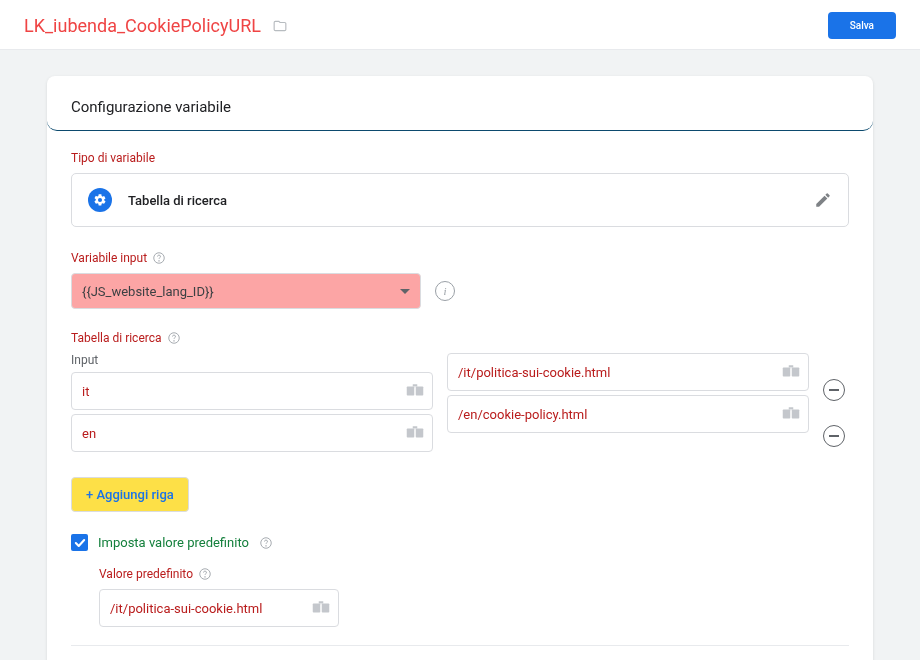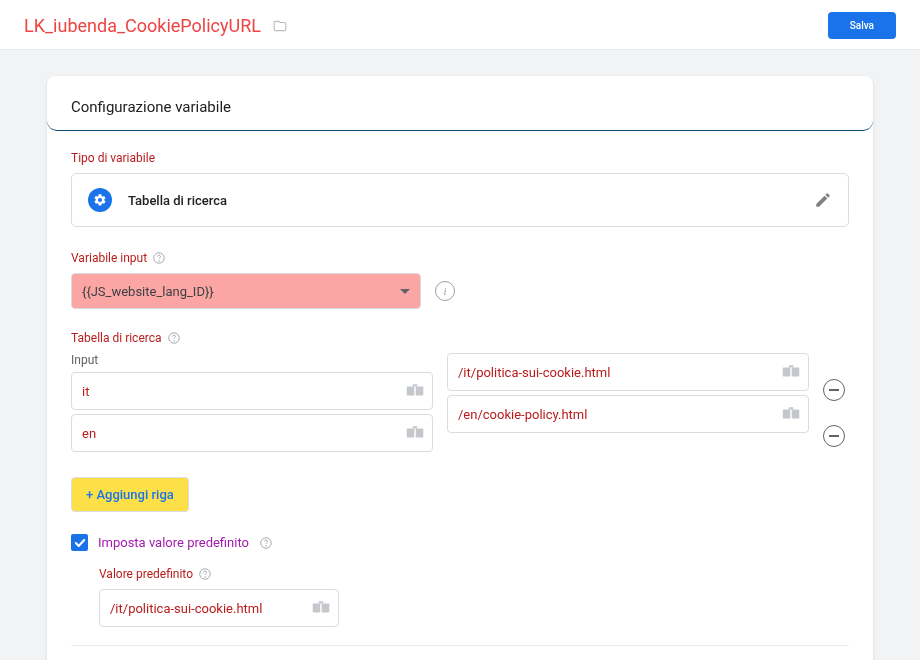--- a/index.html
+++ b/index.html
@@ -33,21 +33,21 @@
 .field { border: 1px solid #dadce0; border-radius: 4px; height: 38px; display: flex; align-items: center; padding: 0 10px; background: #fff; margin-bottom: 4px; position: relative; }
 .field .val { font-size: 13px; color: #b91c1c; }
 .block-icon { position: absolute; right: 8px; width: 18px; height: 14px; fill: #c4c7cc; }
 .remove-btn { width: 22px; height: 22px; border: 1.5px solid #5f6368; border-radius: 50%; background: #fff; display: flex; align-items: center; justify-content: center; cursor: pointer; margin-bottom: 20px; }
 .remove-btn .minus { width: 10px; height: 1.5px; background: #5f6368; }
 .add-row-btn { border: 1px solid #dadce0; border-radius: 4px; background: #fde047; color: #1a73e8; font-size: 13px; padding: 9px 14px; cursor: pointer; font-weight: 500; margin-top: 10px; }
 .default-area { margin: 22px 0 18px; }
 .cb-row { display: flex; align-items: center; gap: 10px; }
 .cb { width: 17px; height: 17px; border-radius: 2px; background: #1a73e8; display: flex; align-items: center; justify-content: center; cursor: pointer; }
 .cb svg { width: 12px; height: 10px; fill: none; stroke: #fff; stroke-width: 2.5; stroke-linecap: round; stroke-linejoin: round; }
-.cb-label { font-size: 13px; color: #a21caf; }
+.cb-label { font-size: 13px; color: #15803d; }
 .default-field-wrap { margin-left: 28px; margin-top: 16px; }
 .default-field-wrap .field { width: 240px; }
 .hr { border: none; border-top: 1px solid #e8eaed; margin: 8px 0 0; }
 .format-row { display: flex; align-items: center; gap: 14px; padding: 18px 0 14px; cursor: pointer; }
 </style>
 </head>
 <body>
 
 <div class="topbar">
   <div class="topbar-left">

